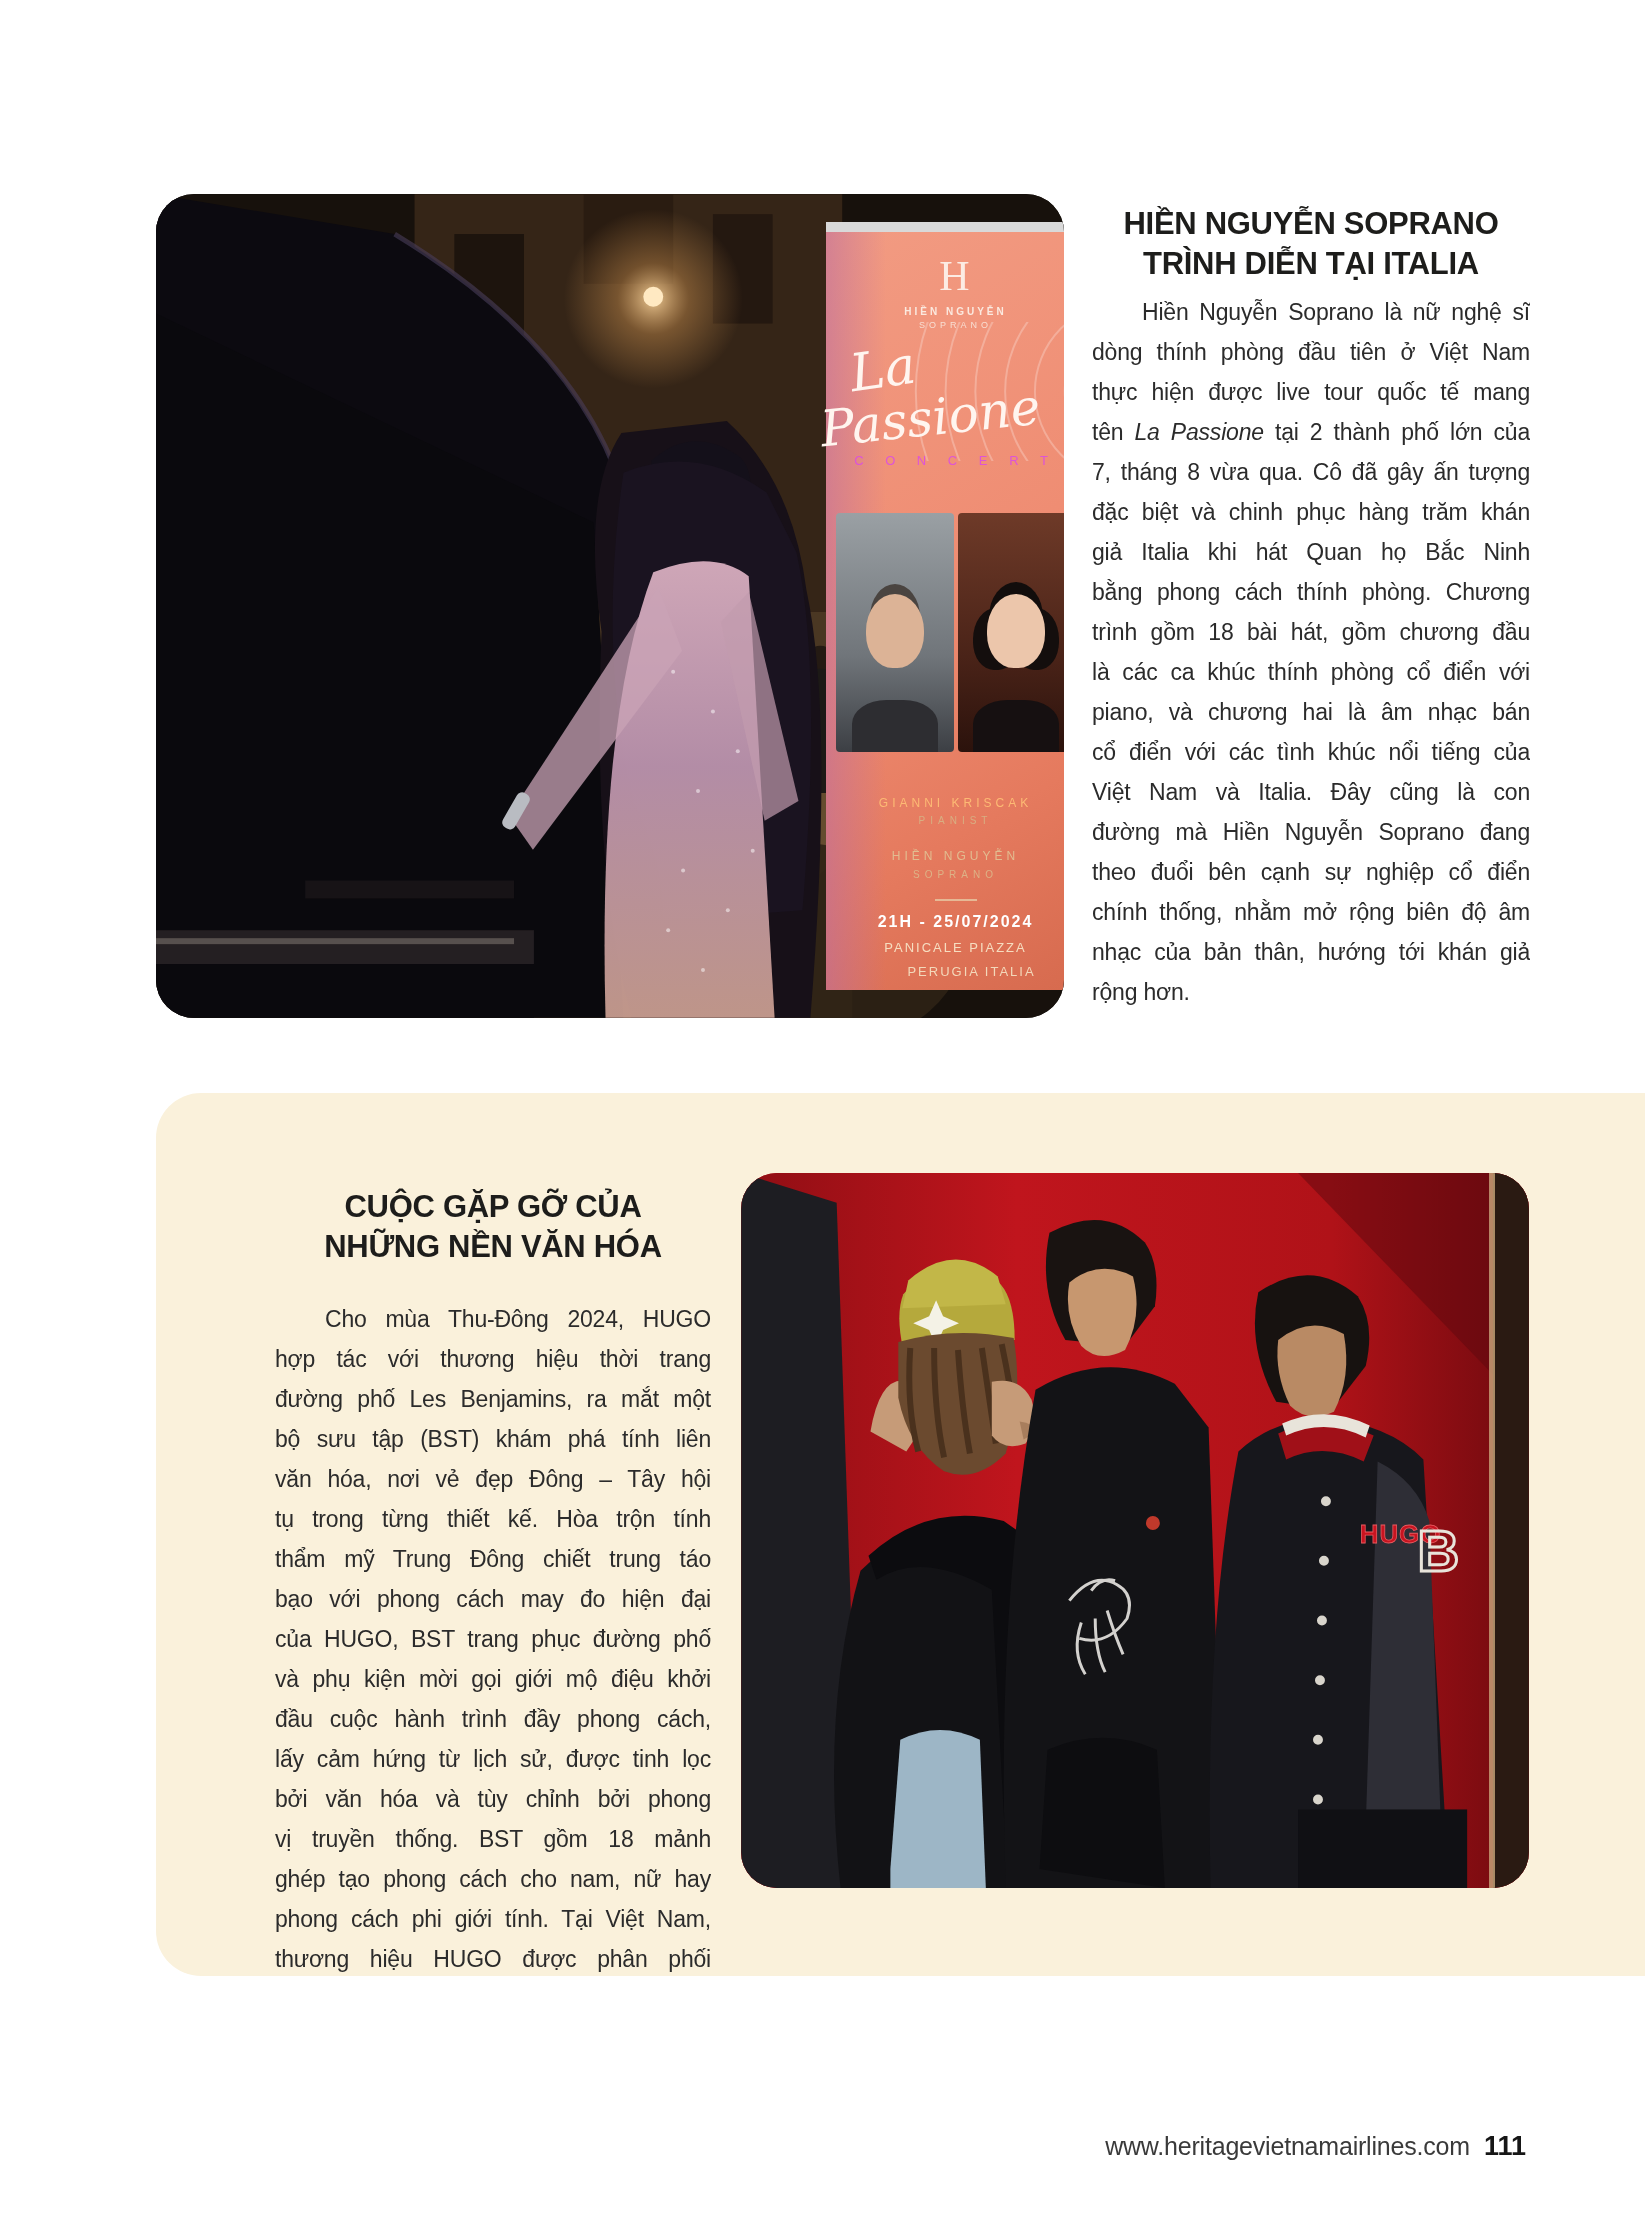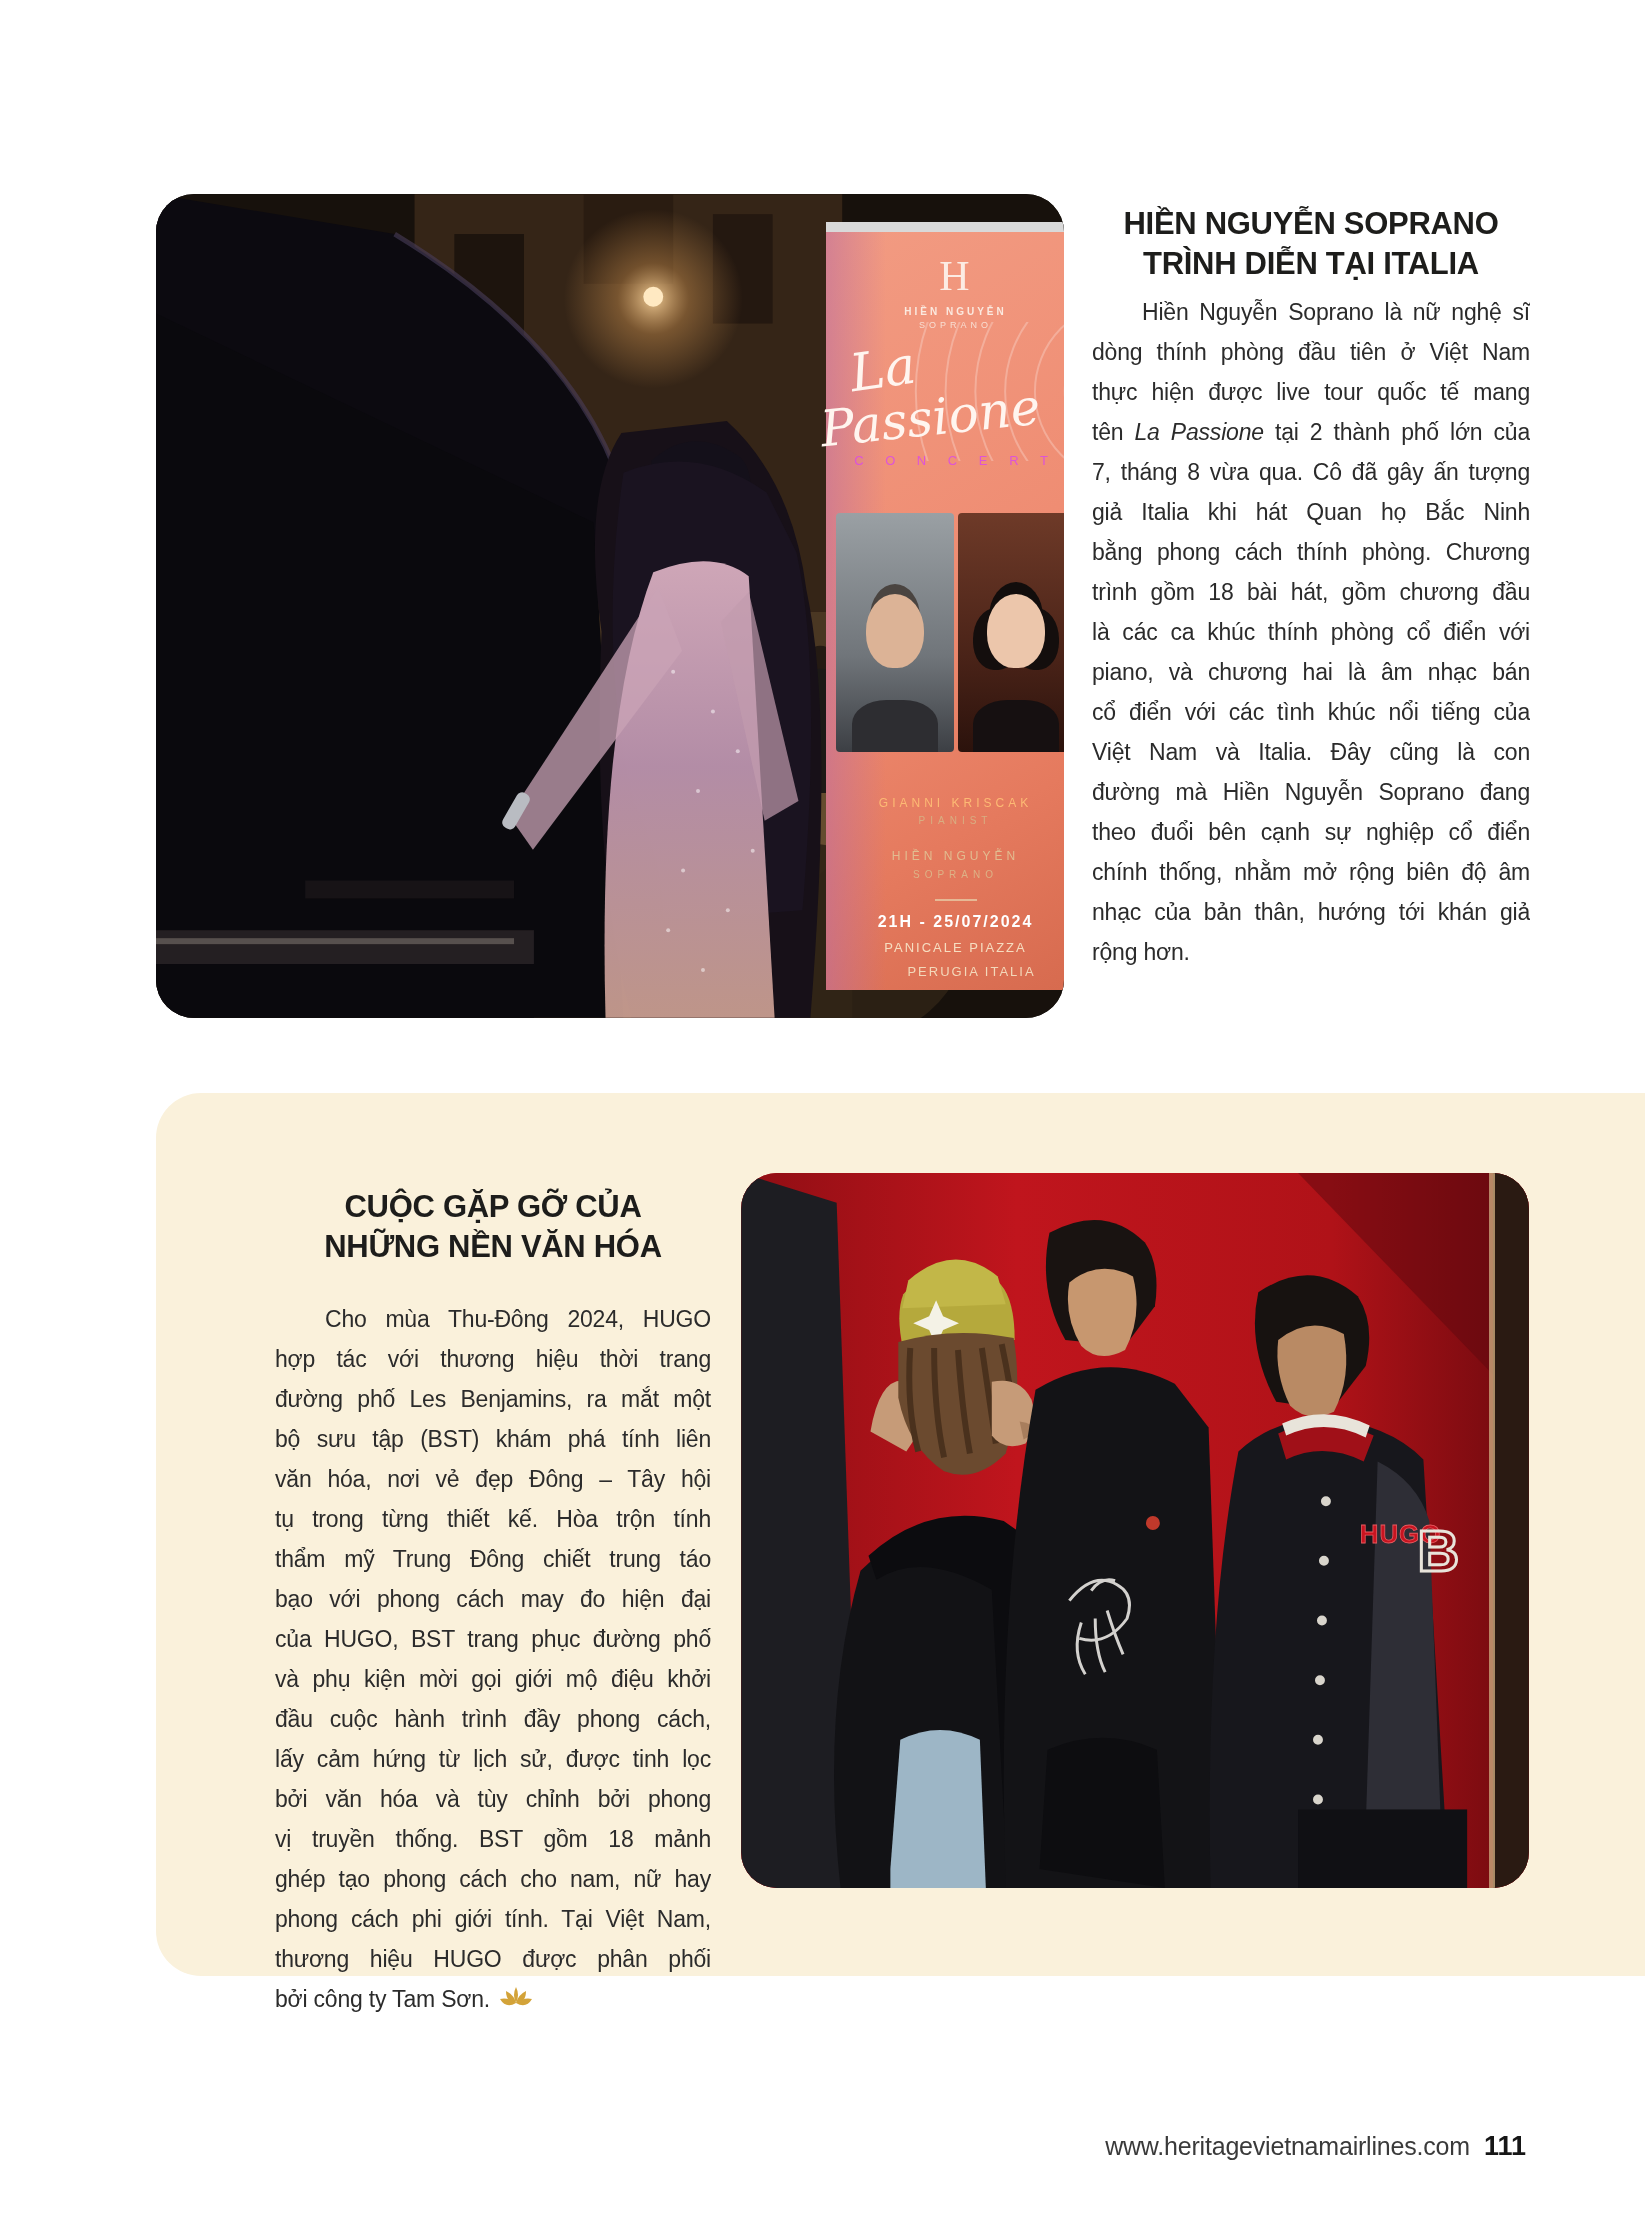--- a/index.html
+++ b/index.html
@@ -201,20 +201,21 @@
 
   <div id="article1">
     <div class="a-title">HIỀN NGUYỄN SOPRANO</div>
     <div class="a-title">TRÌNH DIỄN TẠI ITALIA</div>
     <div class="body-block">
       <div class="bl first">Hiền Nguyễn Soprano là nữ nghệ sĩ</div>
       <div class="bl">dòng thính phòng đầu tiên ở Việt Nam</div>
       <div class="bl">thực hiện được live tour quốc tế mang</div>
       <div class="bl"><span>tên </span><em>La Passione</em><span> tại 2 thành phố lớn của</span></div>
       <div class="bl">7, tháng 8 vừa qua. Cô đã gây ấn tượng</div>
+      <div class="bl">đặc biệt và chinh phục hàng trăm khán</div>
       <div class="bl">giả Italia khi hát Quan họ Bắc Ninh</div>
       <div class="bl">bằng phong cách thính phòng. Chương</div>
       <div class="bl">trình gồm 18 bài hát, gồm chương đầu</div>
       <div class="bl">là các ca khúc thính phòng cổ điển với</div>
       <div class="bl">piano, và chương hai là âm nhạc bán</div>
       <div class="bl">cổ điển với các tình khúc nổi tiếng của</div>
       <div class="bl">Việt Nam và Italia. Đây cũng là con</div>
       <div class="bl">đường mà Hiền Nguyễn Soprano đang</div>
       <div class="bl">theo đuổi bên cạnh sự nghiệp cổ điển</div>
       <div class="bl">chính thống, nhằm mở rộng biên độ âm</div>
@@ -238,29 +239,20 @@
         <div class="bl">bạo với phong cách may đo hiện đại</div>
         <div class="bl">của HUGO, BST trang phục đường phố</div>
         <div class="bl">và phụ kiện mời gọi giới mộ điệu khởi</div>
         <div class="bl">đầu cuộc hành trình đầy phong cách,</div>
         <div class="bl">lấy cảm hứng từ lịch sử, được tinh lọc</div>
         <div class="bl">bởi văn hóa và tùy chỉnh bởi phong</div>
         <div class="bl">vị truyền thống. BST gồm 18 mảnh</div>
         <div class="bl">ghép tạo phong cách cho nam, nữ hay</div>
         <div class="bl">phong cách phi giới tính. Tại Việt Nam,</div>
         <div class="bl">thương hiệu HUGO được phân phối</div>
-        <div class="bl last"><span>bởi công ty Tam Sơn.</span><span class="lotus"><svg width="36" height="24" viewBox="0 0 36 24">
-                <g fill="#d3a339">
-                  <path d="M18 2 q4 8 0 16 q-4 -8 0 -16z"></path>
-                  <path d="M8 6 q8 4 10 12 q-10 0 -10 -12z"></path>
-                  <path d="M28 6 q-8 4 -10 12 q10 0 10 -12z"></path>
-                  <path d="M2 14 q8 -2 16 4 q-10 6 -16 -4z"></path>
-                  <path d="M34 14 q-8 -2 -16 4 q10 6 16 -4z"></path>
-                </g>
-              </svg></span></div>
       </div>
     </div>
 
     <div id="photo2">
       <svg width="788" height="715" viewBox="0 0 792 719">
         <defs>
           <linearGradient id="wallr" x1="0" y1="0" x2="1" y2="0">
             <stop offset="0%" stop-color="#8f0e14"></stop>
             <stop offset="35%" stop-color="#c0151d"></stop>
             <stop offset="75%" stop-color="#b01218"></stop>

